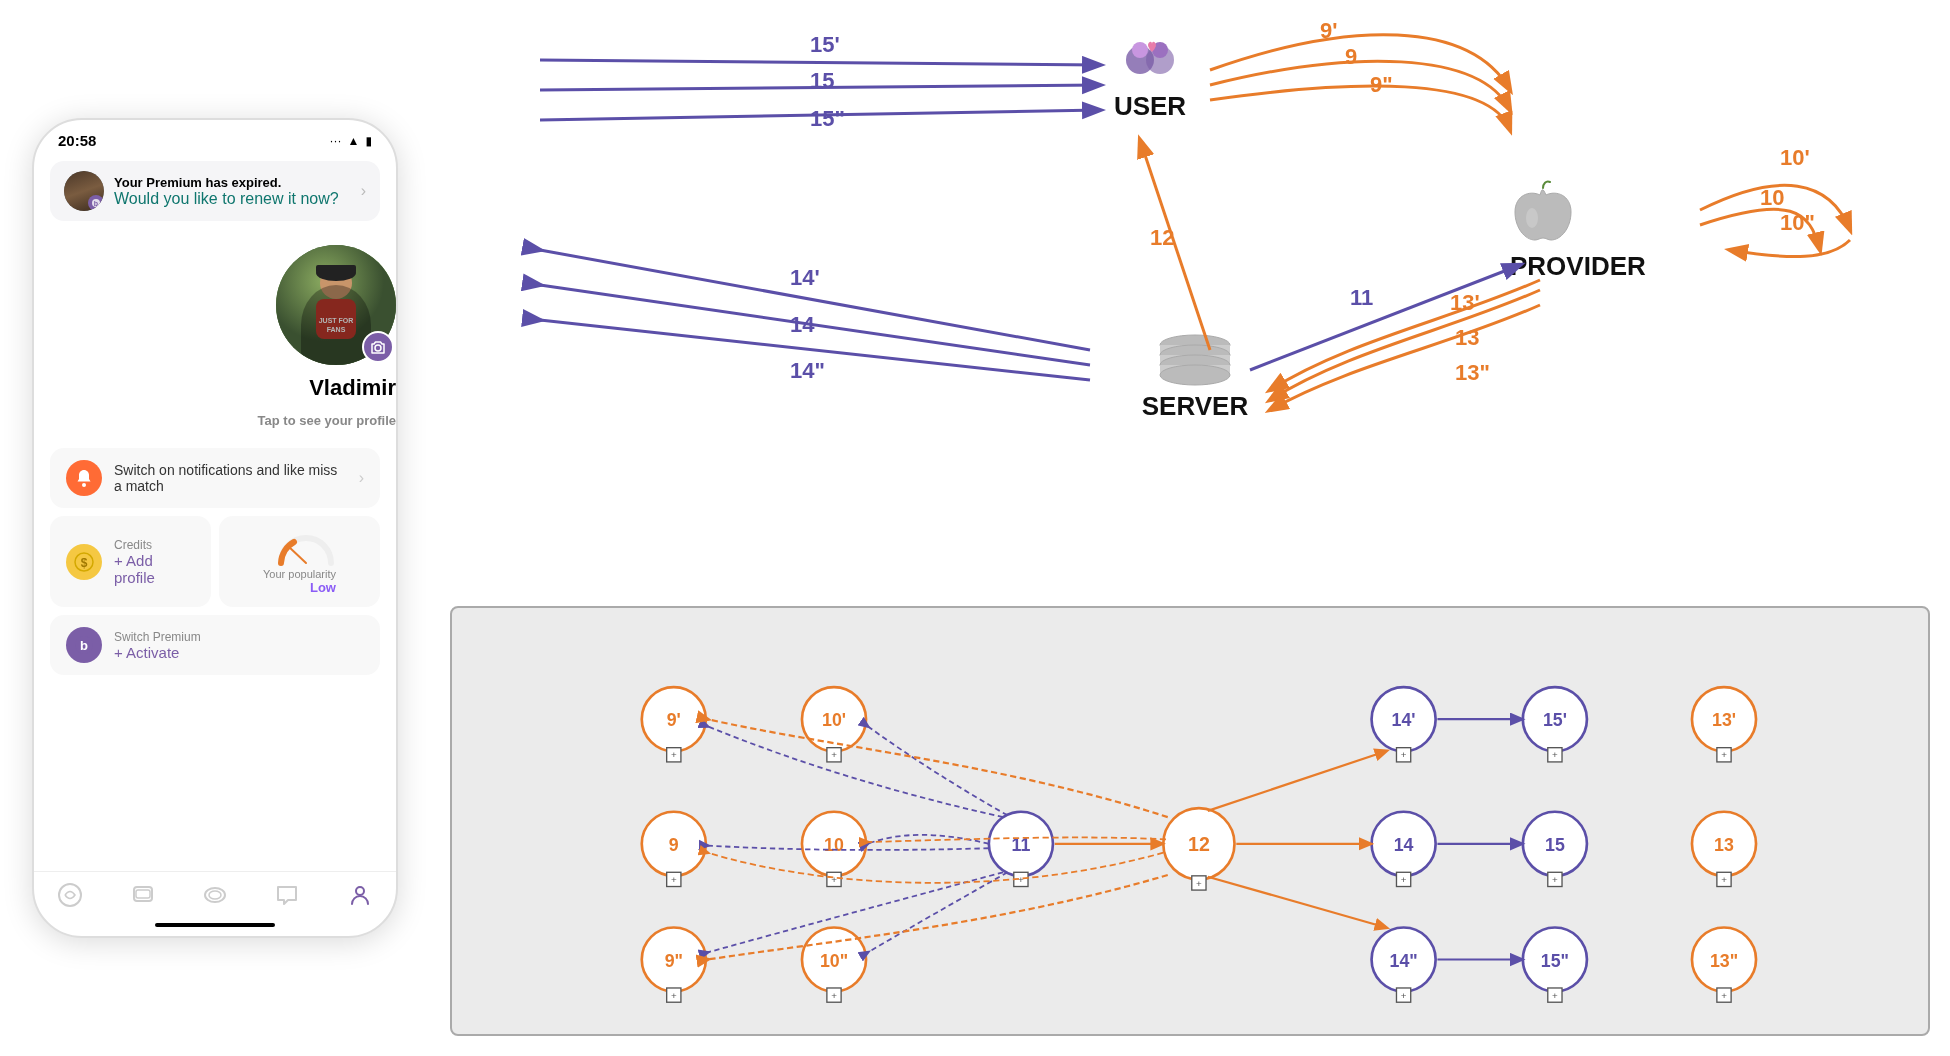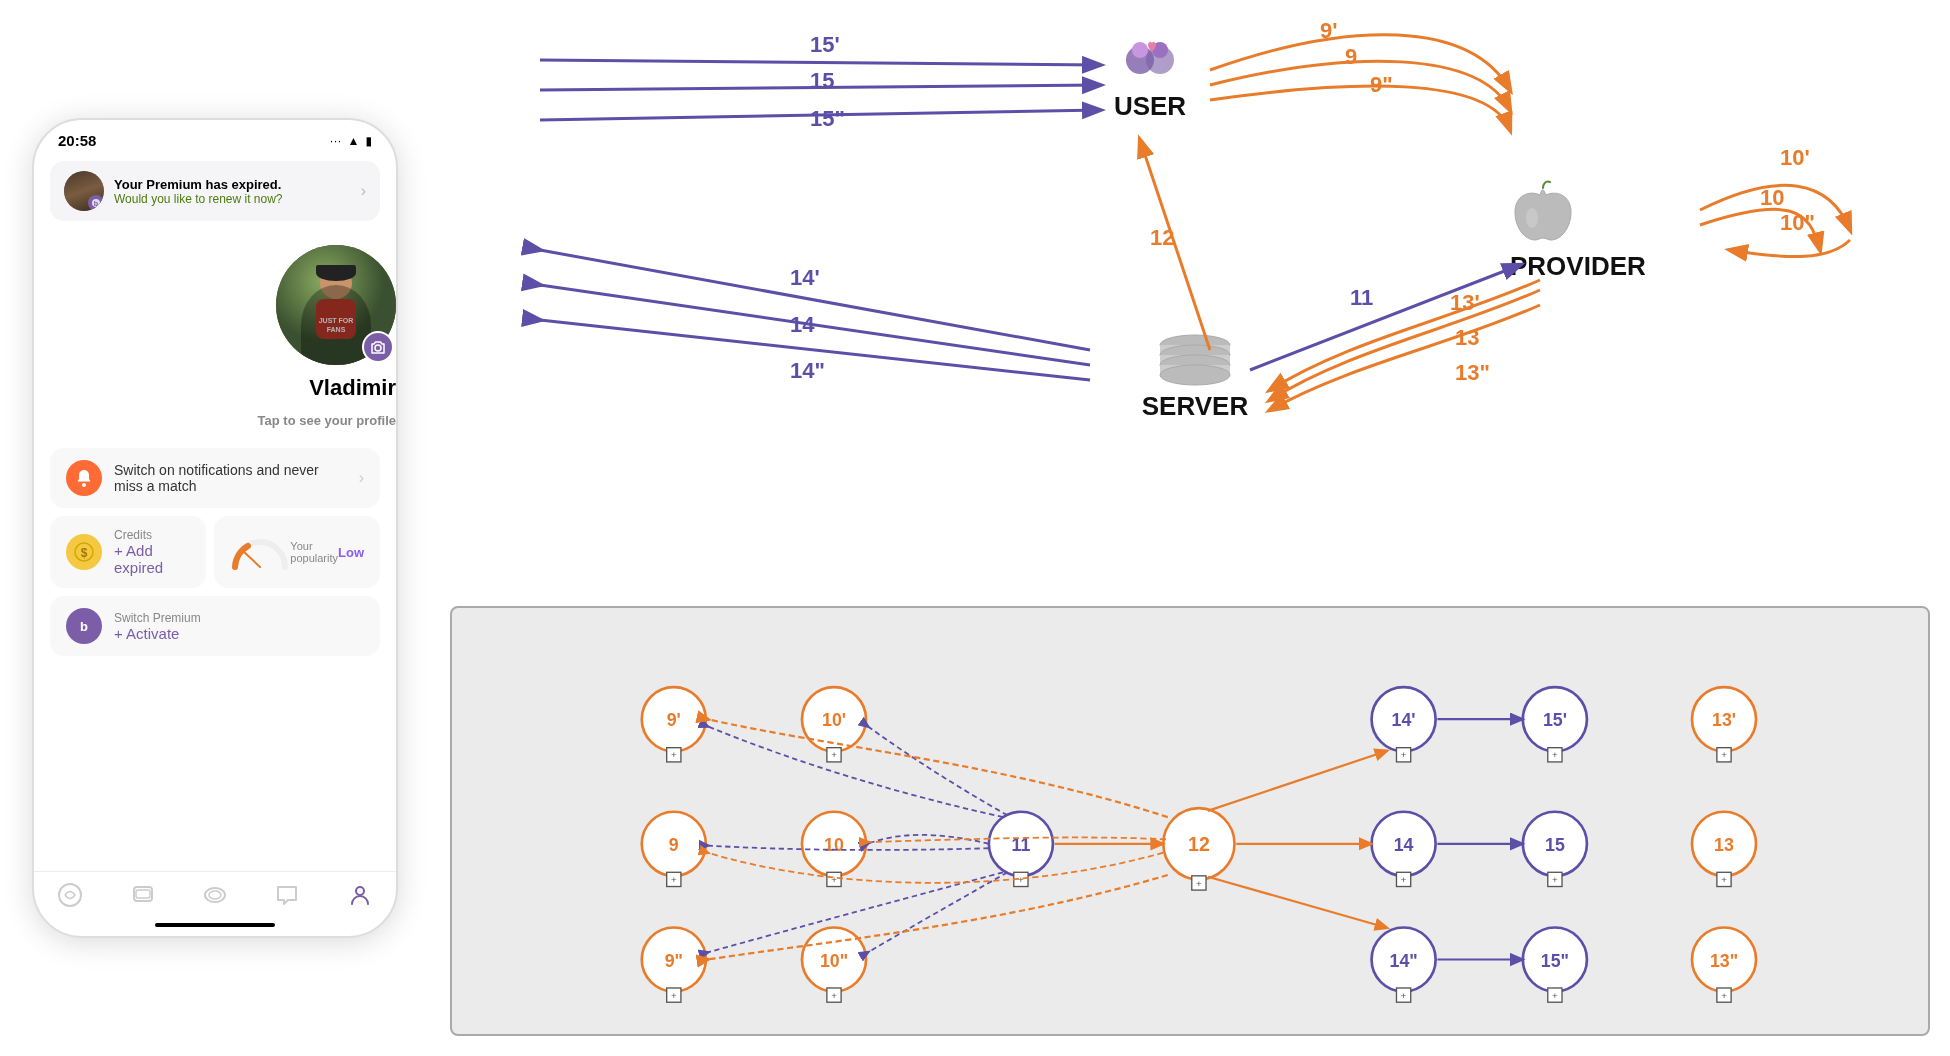--- a/index.html
+++ b/index.html
@@ -91,22 +91,22 @@
     }
     .notif-text {
       flex: 1;
     }
     .notif-title {
       font-size: 13px;
       font-weight: 600;
       color: #000;
     }
     .notif-sub {
-      font-size: 12px;
-      color: #4d7c0f;
+      font-size: 16px;
+      color: #0f766e;
     }
     .notif-chevron {
       color: #bbb;
       font-size: 16px;
     }
 
     
     .profile-section {
       display: flex;
       flex-direction: column;
@@ -200,22 +200,22 @@
     .menu-icon-premium { background: #7b5ea7; }
     .menu-text { flex: 1; }
     .menu-label { font-size: 12px; color: #888; }
     .menu-value { font-size: 15px; color: #7b5ea7; font-weight: 500; }
     .menu-value-dark { font-size: 14px; color: #333; }
     .menu-chevron { color: #ccc; font-size: 16px; }
 
     
     .popularity-widget {
       display: flex;
-      flex-direction: row;
-      align-items: center;
+      flex-direction: column;
+      align-items: flex-end;
     }
     .gauge-container {
       position: relative;
       width: 60px;
       height: 40px;
     }
     .gauge-svg {
       width: 60px;
       height: 40px;
     }
@@ -351,36 +351,36 @@
     <div class="menu-section">
 
       <div class="menu-item">
         <div class="menu-icon menu-icon-notif">
           <svg width="20" height="20" viewBox="0 0 20 20">
             <path d="M10 2C7 2 5 4.5 5 7v4l-1.5 2.5h13L15 11V7c0-2.5-2-5-5-5z" fill="white"></path>
             <circle cx="10" cy="17" r="2" fill="white"></circle>
           </svg>
         </div>
         <div class="menu-text">
-          <div class="menu-value-dark">Switch on notifications and never miss a match</div>
+          <div class="menu-value-dark">Switch on notifications and like miss a match</div>
         </div>
         <span class="menu-chevron">›</span>
       </div>
 
       <div class="two-col-row">
         <div class="menu-item">
           <div class="menu-icon menu-icon-credits">
             <svg width="22" height="22" viewBox="0 0 22 22">
               <circle cx="11" cy="11" r="9" fill="#f5c842" stroke="#d4a800" stroke-width="1.5"></circle>
               <text x="11" y="16" text-anchor="middle" font-size="12" font-weight="bold" fill="#a07800">$</text>
             </svg>
           </div>
           <div class="menu-text">
             <div class="menu-label">Credits</div>
-            <div class="menu-value">+ Add expired</div>
+            <div class="menu-value">+ Add profile</div>
           </div>
         </div>
 
         <div class="menu-item" style="flex-direction:column;align-items:center;justify-content:center;">
           <div class="popularity-widget">
             <div class="gauge-container">
               <svg class="gauge-svg" viewBox="0 0 60 40">
                 <path d="M5 35 A25 25 0 0 1 55 35" fill="none" stroke="#eee" stroke-width="6" stroke-linecap="round"></path>
                 <path d="M5 35 A25 25 0 0 1 18 14" fill="none" stroke="#e87c2a" stroke-width="6" stroke-linecap="round"></path>
                 <line x1="30" y1="35" x2="12" y2="18" stroke="#e87c2a" stroke-width="2" stroke-linecap="round"></line>

